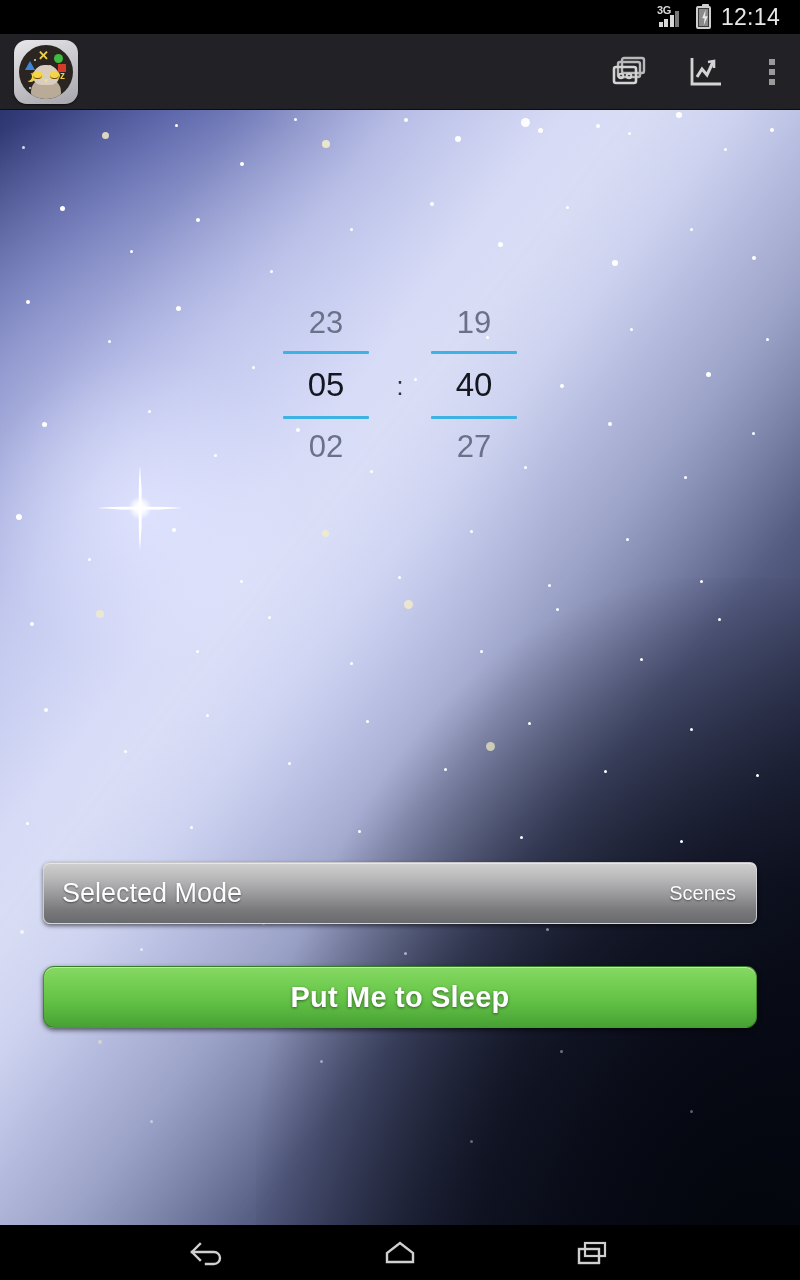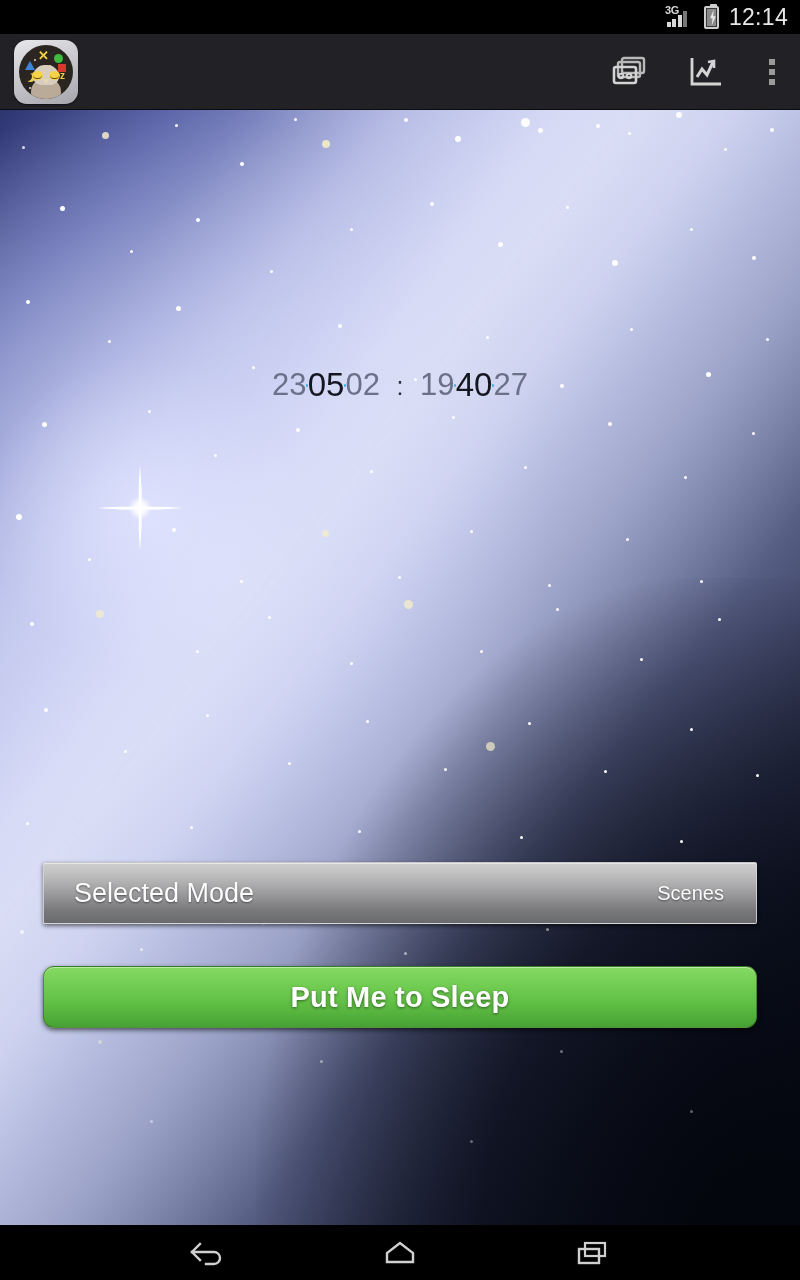--- a/index.html
+++ b/index.html
@@ -8,21 +8,21 @@
     background:#000;
     font-family:"Liberation Sans", sans-serif;
     overflow:hidden;
   }
   #screen { position:relative; width:800px; height:1280px; overflow:hidden; background:#000; }
 
   
   #status-bar {
     position:absolute; left:0; top:0; width:800px; height:34px;
     background:#000; display:flex; align-items:center; justify-content:flex-end;
-    padding-right:12px;
+    padding-right:20px;
   }
   .sb-item { display:flex; align-items:flex-end; margin-left:9px; }
   .sig-wrap { position:relative; width:30px; height:24px; }
   .sig-3g {
     position:absolute; left:0; top:-1px;
     font-size:11px; color:#d8d8d8; font-weight:bold; letter-spacing:-0.3px;
   }
   .bars { position:absolute; left:2px; bottom:2px; width:26px; height:17px; display:flex; align-items:flex-end; gap:1.5px; }
   .bars i { display:block; width:4px; background:#d8d8d8; }
   .bars i:nth-child(1){height:5px;}
@@ -119,34 +119,34 @@
   .bigstar:after { width:3px; height:86px; margin-left:-1.5px; margin-top:-43px;
     clip-path:polygon(50% 0, 100% 28%, 100% 72%, 50% 100%, 0 72%, 0 28%); }
   .bigstar .core { position:absolute; left:50%; top:50%; width:24px; height:24px; margin:-12px 0 0 -12px;
     border-radius:50%; background:radial-gradient(circle,#fff 0%, rgba(255,255,255,.85) 30%, rgba(210,225,255,0) 70%); }
 
   
   #time-picker {
     position:absolute; left:0; top:160px; width:800px; height:230px;
     display:flex; align-items:center; justify-content:center; gap:0;
   }
-  .tp-col { width:108px; display:flex; flex-direction:row; align-items:center; }
+  .tp-col { width:108px; display:flex; flex-direction:column; align-items:center; }
   .tp-ghost { font-size:31px; color:#6b7189; height:56px; line-height:56px; }
   .tp-line { width:86px; height:3px; background:#3eb3e3; border-radius:1px; }
   .tp-current { font-size:33px; color:#14171f; height:62px; line-height:62px; font-weight:normal; }
   .tp-sep { width:40px; text-align:center; font-size:25px; color:#2b2f3c; align-self:center; margin-top:2px; }
 
   
   #selected-mode {
     position:absolute; left:43px; top:862px; width:714px; height:62px;
-    border-radius:2px;
+    border-radius:7px;
     background:linear-gradient(180deg,#cfcfd0 0%,#bcbcbd 22%,#9a9a9c 52%,#7a7a7c 78%,#696a6d 100%);
     border:1px solid rgba(215,215,218,0.85);
     box-shadow:0 2px 4px rgba(0,0,0,.55), inset 0 1px 0 rgba(255,255,255,.5);
-    display:flex; align-items:center; padding:0 30px;
+    display:flex; align-items:center; padding:0 18px;
   }
   #mode-label { font-size:27px; color:#fdfdfd; text-shadow:0 1px 2px rgba(0,0,0,.45); }
   #mode-value { margin-left:auto; font-size:20px; color:#fbfbfb; text-shadow:0 1px 2px rgba(0,0,0,.45); padding-right:2px;}
 
   
   #sleep-button {
     position:absolute; left:43px; top:966px; width:714px; height:62px;
     border-radius:11px;
     background:linear-gradient(180deg,#86d963 0%,#75cf55 25%,#63c247 55%,#51ad3a 85%,#47a034 100%);
     border:1px solid rgba(40,92,26,0.55);

